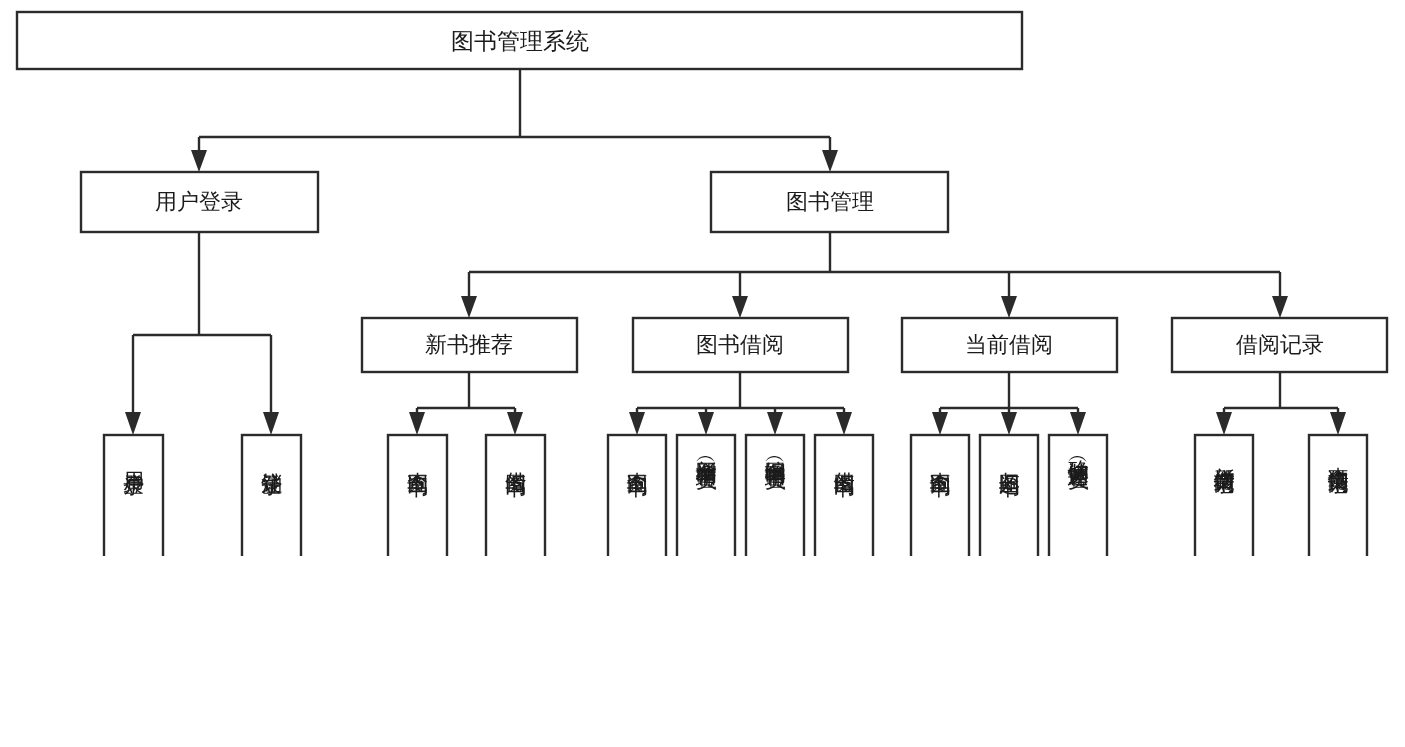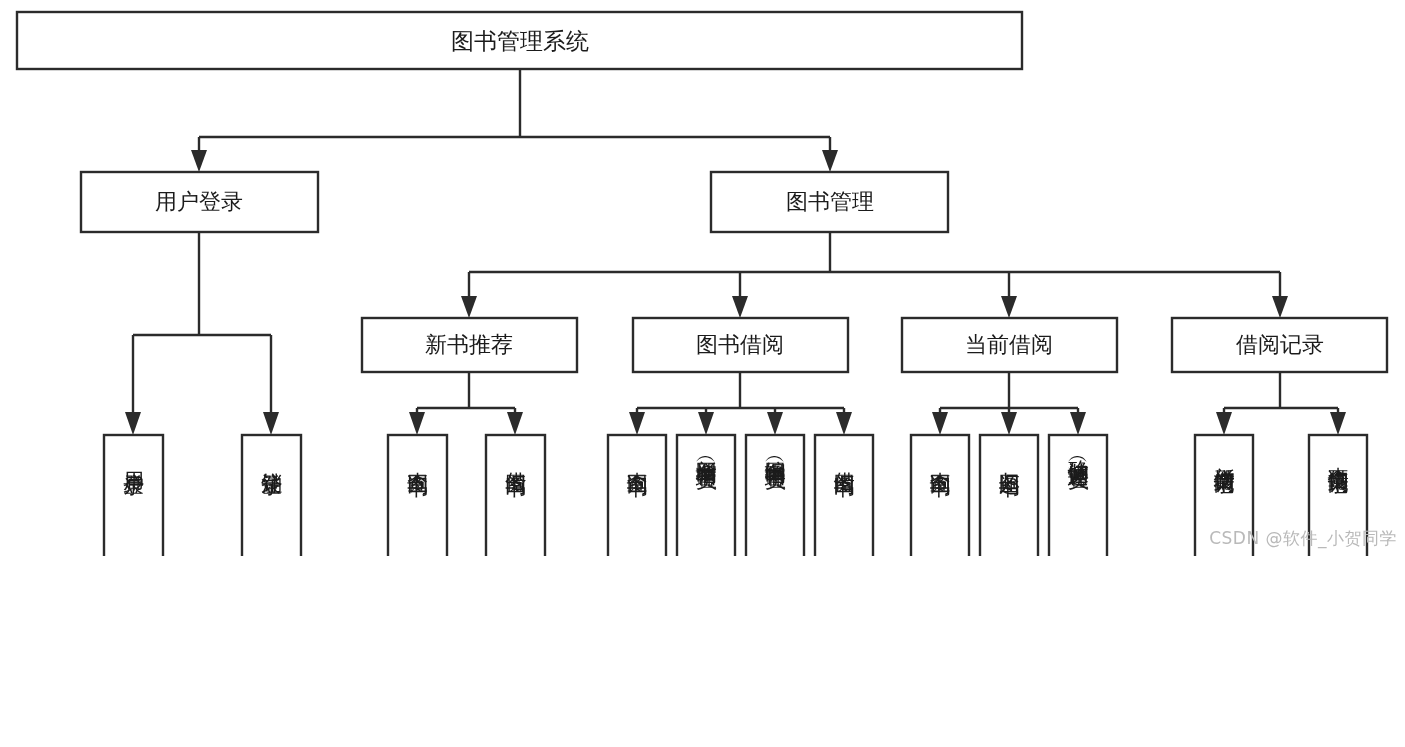--- a/index.html
+++ b/index.html
@@ -238,14 +238,13 @@
     <span class="vlabel">确认归还（管理员）</span>
   </div>
 
   <div class="vlabel-wrap" style="left:1195px; top:450px; width:58px; height:280px;">
     <span class="vlabel">新增借阅记录</span>
   </div>
   <div class="vlabel-wrap" style="left:1309px; top:450px; width:58px; height:280px;">
     <span class="vlabel">查询借阅记录</span>
   </div>
 
-  <div class="watermark">CSDN @软件_小贺同学</div>
 </div>
 
 </body></html>

